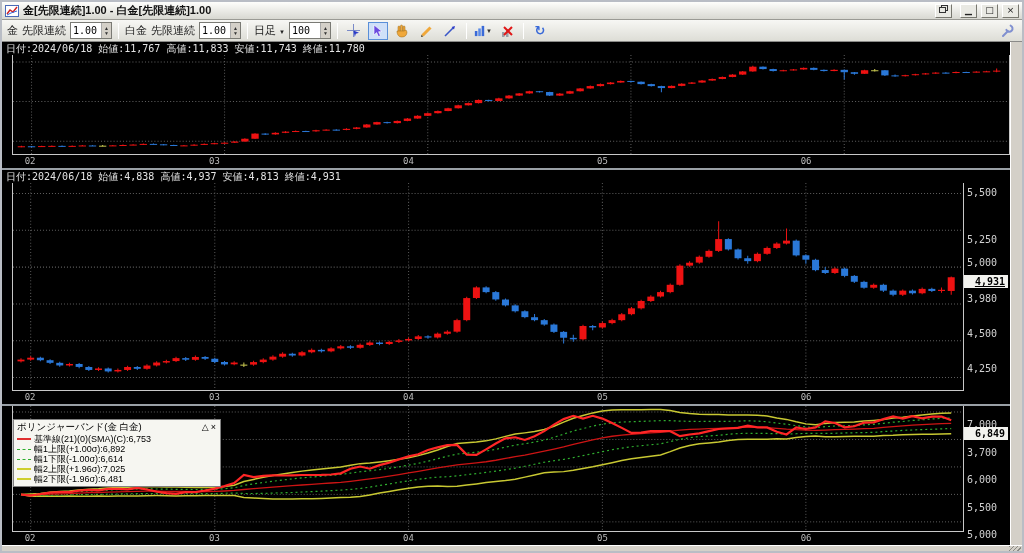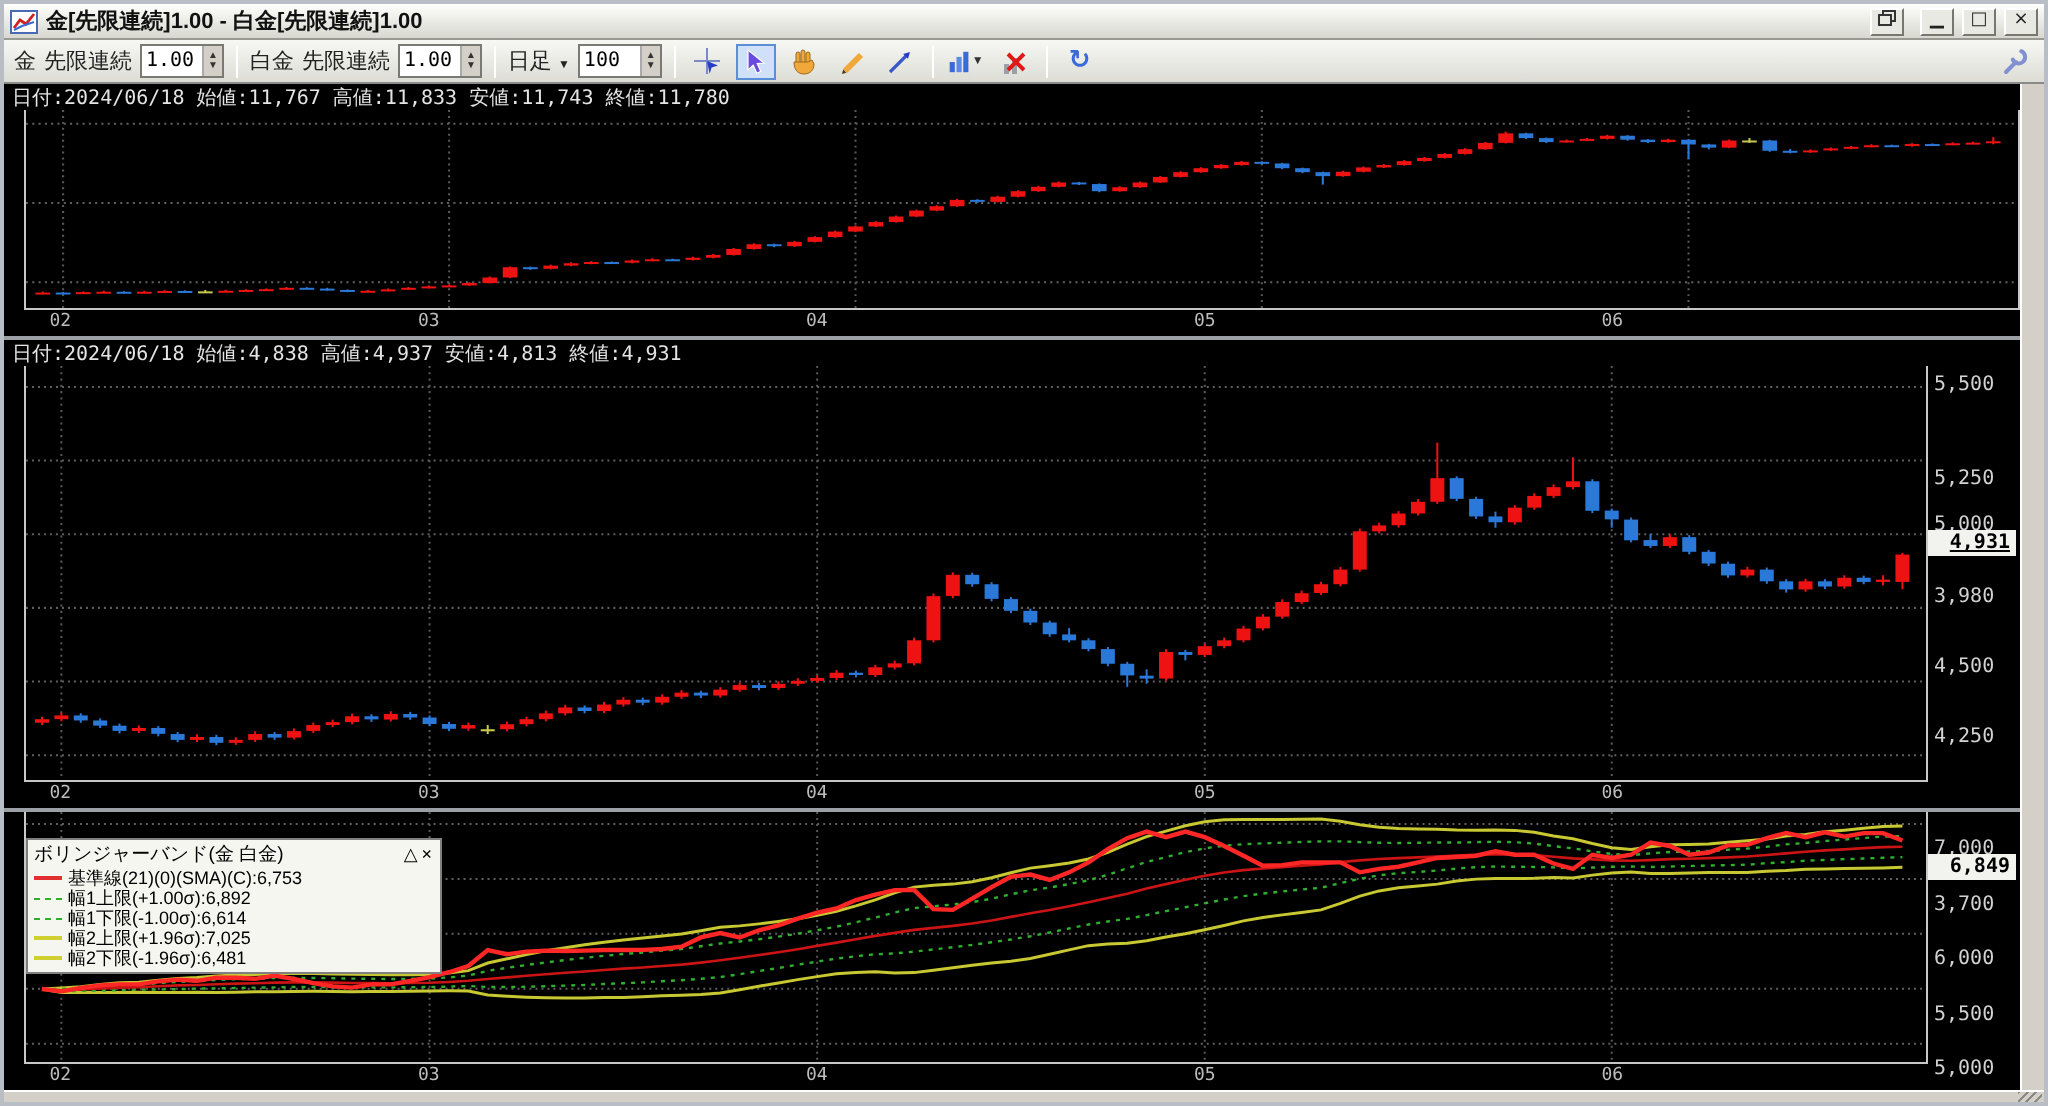--- a/index.html
+++ b/index.html
@@ -608,21 +608,21 @@
               <span style="left: 787.7px;">06</span>
             </div>
         </div>
         <div class="yaxis" id="yaxis-1">
             <div class="ytick" style="top: 16.9968px;">5,500</div>
             <div class="ytick" style="top: 52.1968px; margin-top: 12px;">5,250</div>
             <div class="ytick" style="top: 87.3968px;">5,000</div>
             <div class="ytick" style="top: 122.597px;">3,980</div>
             <div class="ytick" style="top: 157.797px;">4,500</div>
             <div class="ytick" style="top: 192.997px;">4,250</div>
-            <div class="pricebox" style="top: 95px; text-decoration: underline;">4,931</div>
+            <div class="pricebox" style="top: 105px; text-decoration: underline;">4,931</div>
           </div>
       </div>
 
       <div class="panel bt" style="height:153px;">
         <div class="pmain">
           <div class="legend">
             <div class="legend-title">
               <span>ボリンジャーバンド(金 白金)</span>
               <span class="sp"></span>
               <span class="lbtn">△</span>

